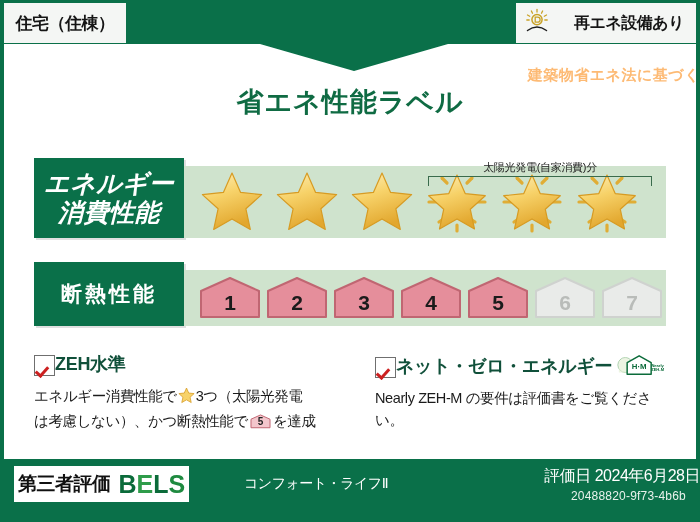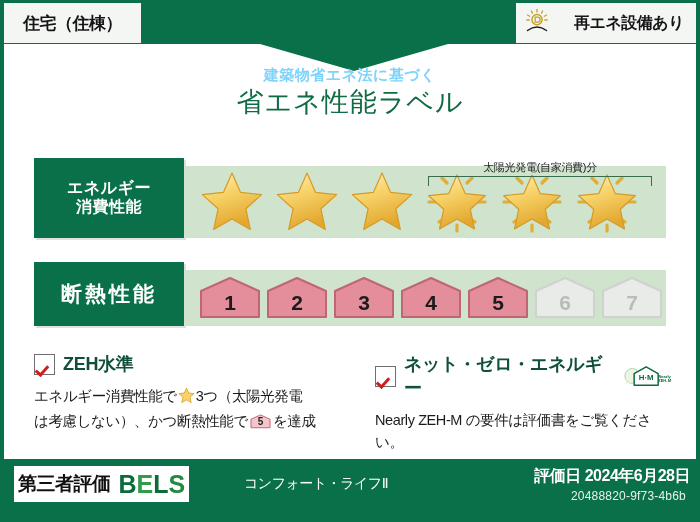--- a/index.html
+++ b/index.html
@@ -13,21 +13,21 @@
   
   #label{
     position:absolute;inset:0;
     background:#0a7049;
     overflow:hidden;
   }
 
   
   .hdr-tag{
     position:absolute;left:4px;top:3px;
-    width:137px;height:40px;
+    width:122px;height:40px;
     background:#f4f6f4;
     display:flex;align-items:center;justify-content:center;
     z-index:6;
   }
   .hdr-tag span{
     font-size:17px;font-weight:bold;color:#151515;
     letter-spacing:-.5px;
   }
   .hdr-badge{
     position:absolute;right:4px;top:3px;
@@ -46,28 +46,28 @@
     position:absolute;
     left:4px;right:4px;top:3px;bottom:63px;
     background:#ffffff;
     clip-path:polygon(0 41px, 256px 41px, 350px 68px, 444px 41px, 700px 41px, 700px 100%, 0 100%);
     z-index:2;
   }
 
   
   .title-sub{
     position:absolute;top:66px;left:0;right:0;
-    text-align:center;
-    font-size:15px;font-weight:bold;color:#7dd3fc;
+    text-align:right;
+    font-size:15px;font-weight:bold;color:#fdba74;
     letter-spacing:.5px;z-index:4;
   }
   .title-main{
     position:absolute;top:84px;left:0;right:0;
     text-align:center;
-    font-size:27px;font-weight:normal;color:#0f6b43;
+    font-size:27px;font-weight:bold;color:#0f6b43;
     letter-spacing:1px;z-index:4;
   }
 
   
   .watermark{
     position:absolute;left:0;right:0;top:236px;
     text-align:center;
     font-size:38px;font-weight:bold;
     color:rgba(255,255,255,.62);
     letter-spacing:2px;
@@ -86,21 +86,21 @@
 
   .row-label{
     background:#0a7049;
     color:#fff;font-weight:bold;
     display:flex;flex-direction:column;
     align-items:center;justify-content:center;
     flex:0 0 150px;
     line-height:1.18;
     box-shadow:2px 2px 0 rgba(0,0,0,.12);
   }
-  .row-label.two span{font-size:16px;letter-spacing:.5px;}
+  .row-label.two span{font-size:25px;letter-spacing:.5px;font-style:italic;}
   .row-label.one span{font-size:21px;letter-spacing:3px;}
 
   .row-body{
     flex:1;
     background:#cfe3cd;
     position:relative;
     display:flex;align-items:center;margin-top:8px;
   }
 
   
@@ -151,21 +151,21 @@
   .house.off .num{color:#b9bcb9;}
 
   
   .statements{
     position:absolute;left:34px;right:28px;top:352px;
     display:flex;z-index:4;gap:16px;
   }
   .stmt{flex:1;}
   .stmt.left{flex:0 0 325px;}
   .stmt-head{
-    display:flex;align-items:center;gap:8px;margin-bottom:9px;
+    display:flex;align-items:flex-end;margin-bottom:9px;
   }
   .chk{
     width:19px;height:19px;flex:none;
     border:1.6px solid #6f6f6f;background:#fff;
     position:relative;
   }
   .chk:after{
     content:"";position:absolute;
     left:3px;top:8px;width:5px;height:10px;
     border:solid #cc2020;border-width:0 3px 3px 0;
@@ -205,22 +205,22 @@
   .bels-chip .bels .b1{color:#0b6b3a;}
   .bels-chip .bels .b2{color:#2f9c4a;}
   .bels-chip .bels .b3{color:#0b6b3a;}
   .bels-chip .bels .b4{color:#1f8a40;}
 
   .bldg-name{
     position:absolute;left:244px;top:17px;
     font-size:14px;color:#fff;letter-spacing:-.5px;font-weight:normal;
   }
   .eval-date{
-    position:absolute;right:10px;top:8px;
-    font-size:16px;font-weight:bold;color:#fff;letter-spacing:-.5px;
+    position:absolute;right:0;top:8px;
+    font-size:16px;font-weight:normal;color:#fff;letter-spacing:-.5px;
   }
   .eval-id{
     position:absolute;right:14px;top:31px;
     font-size:12px;color:#e8f2ec;letter-spacing:.2px;
   }
 </style>
 </head>
 <body>
 
 <div id="label">

